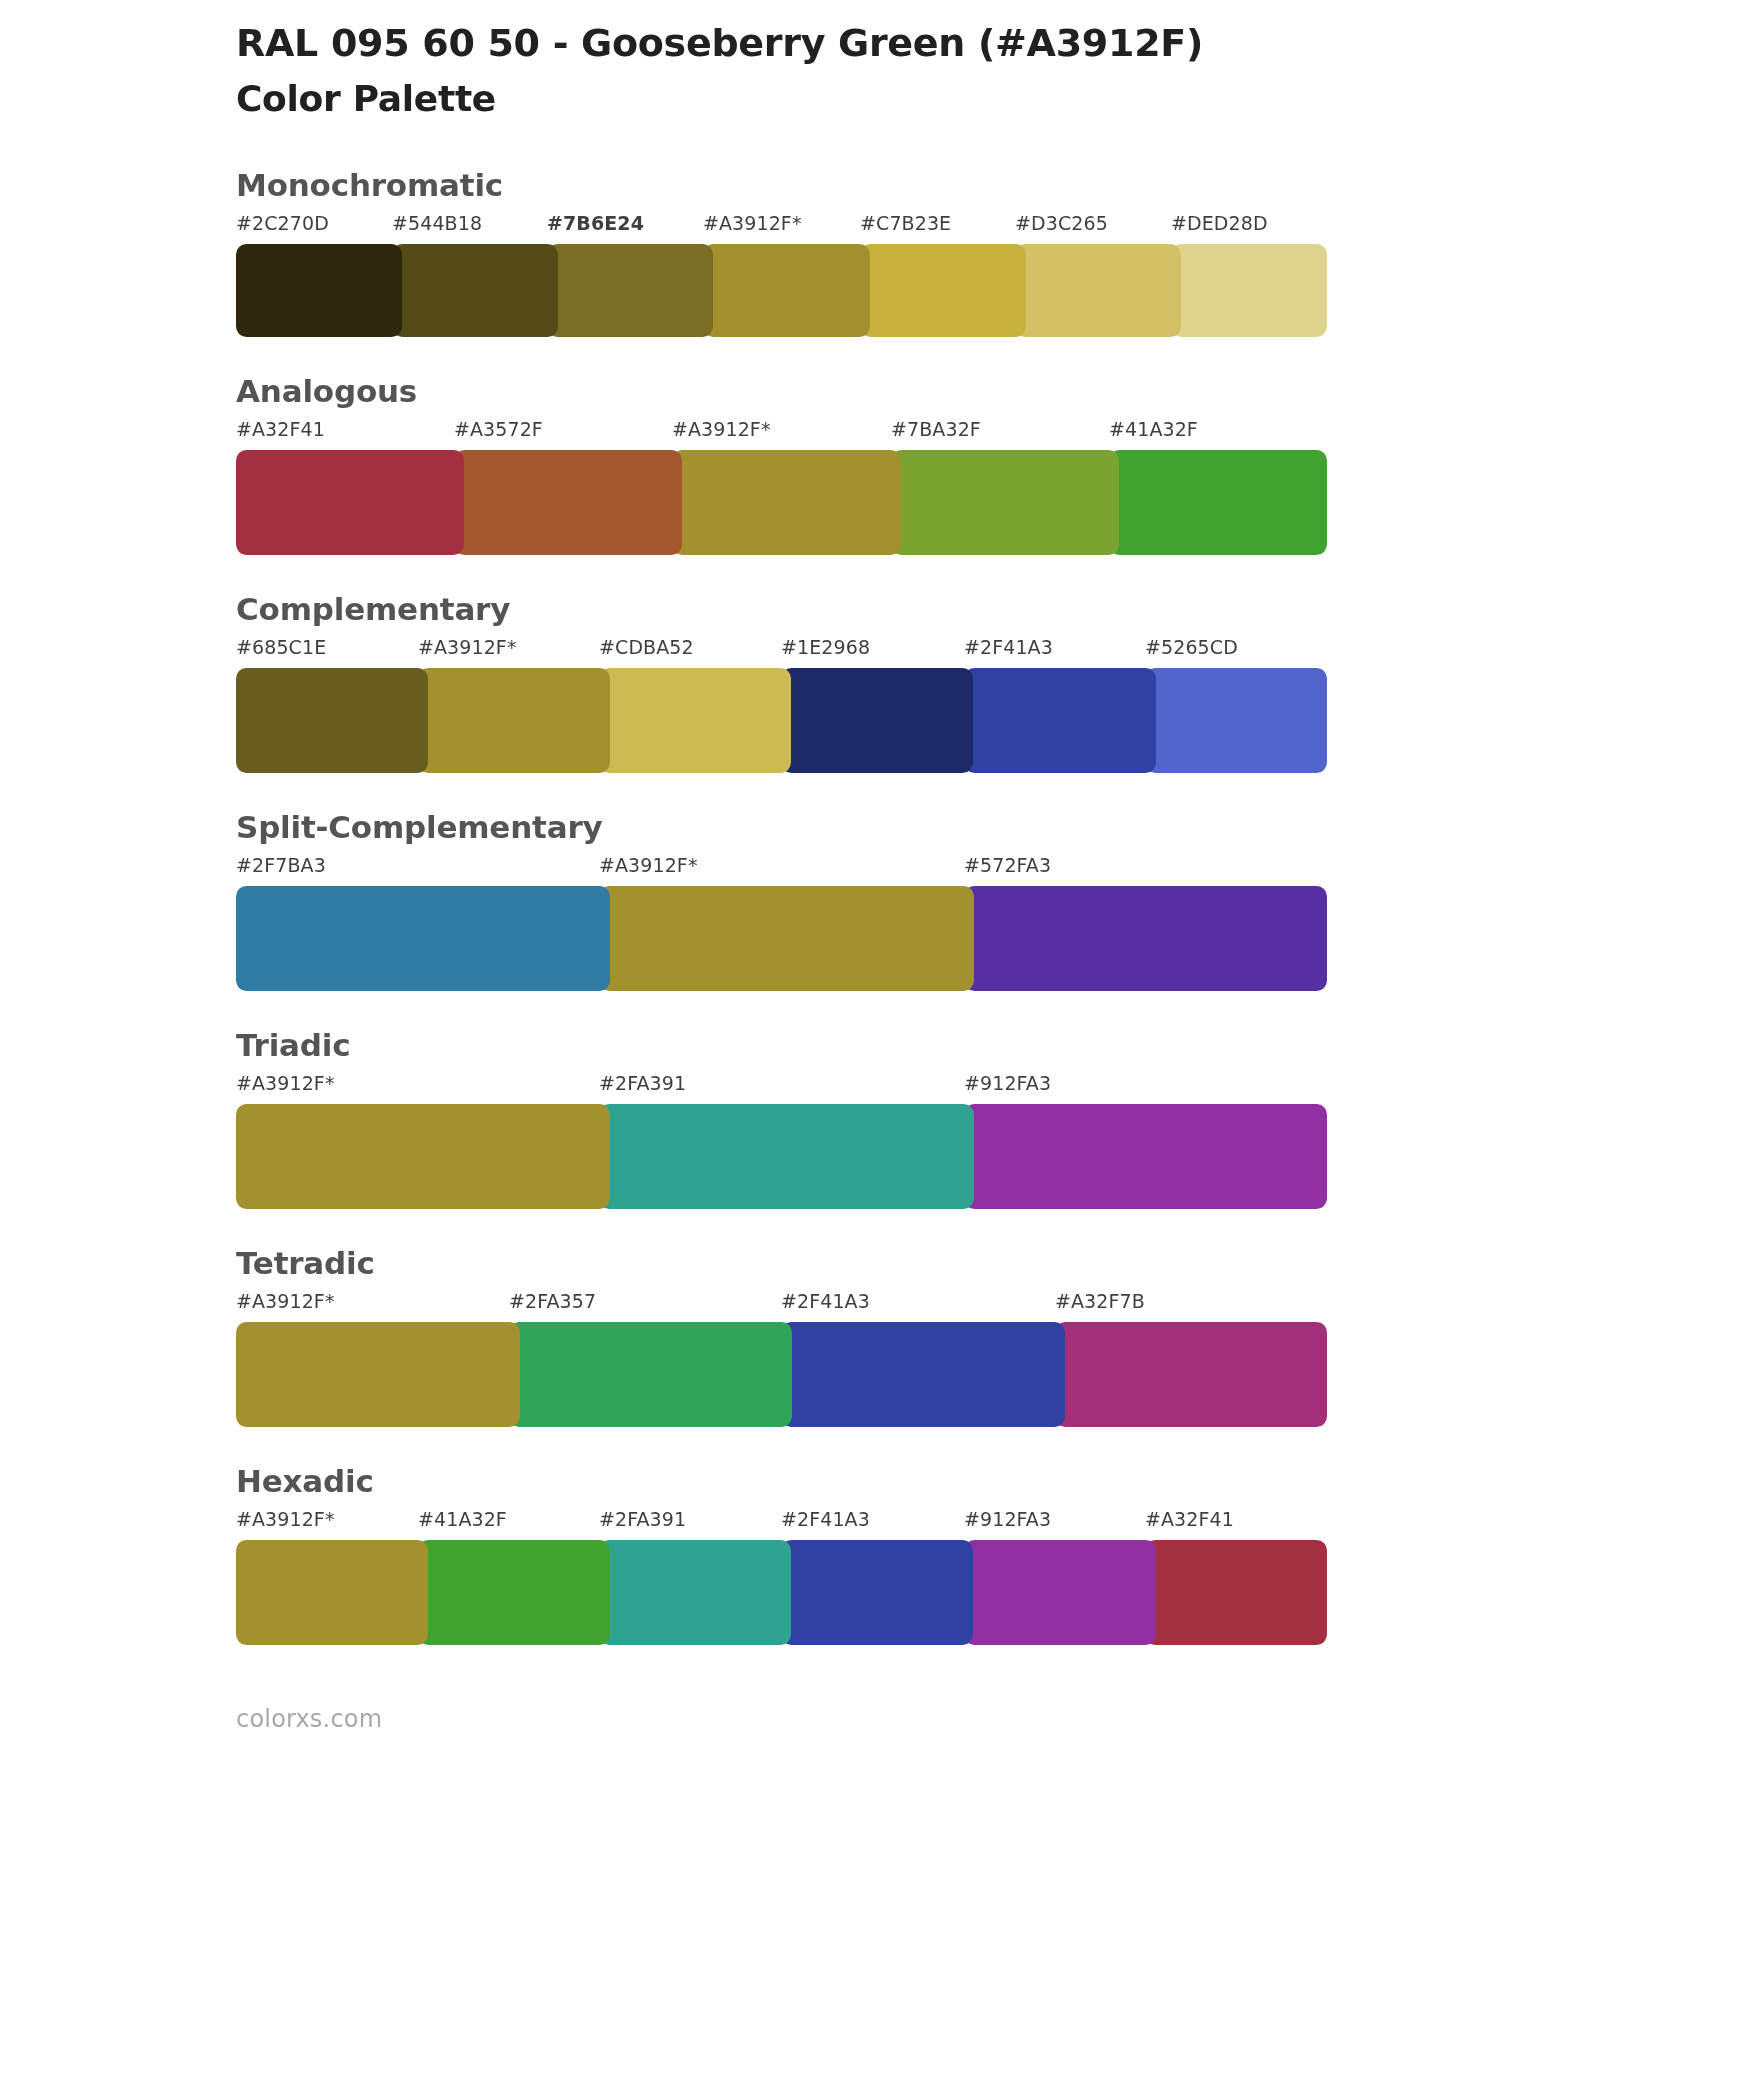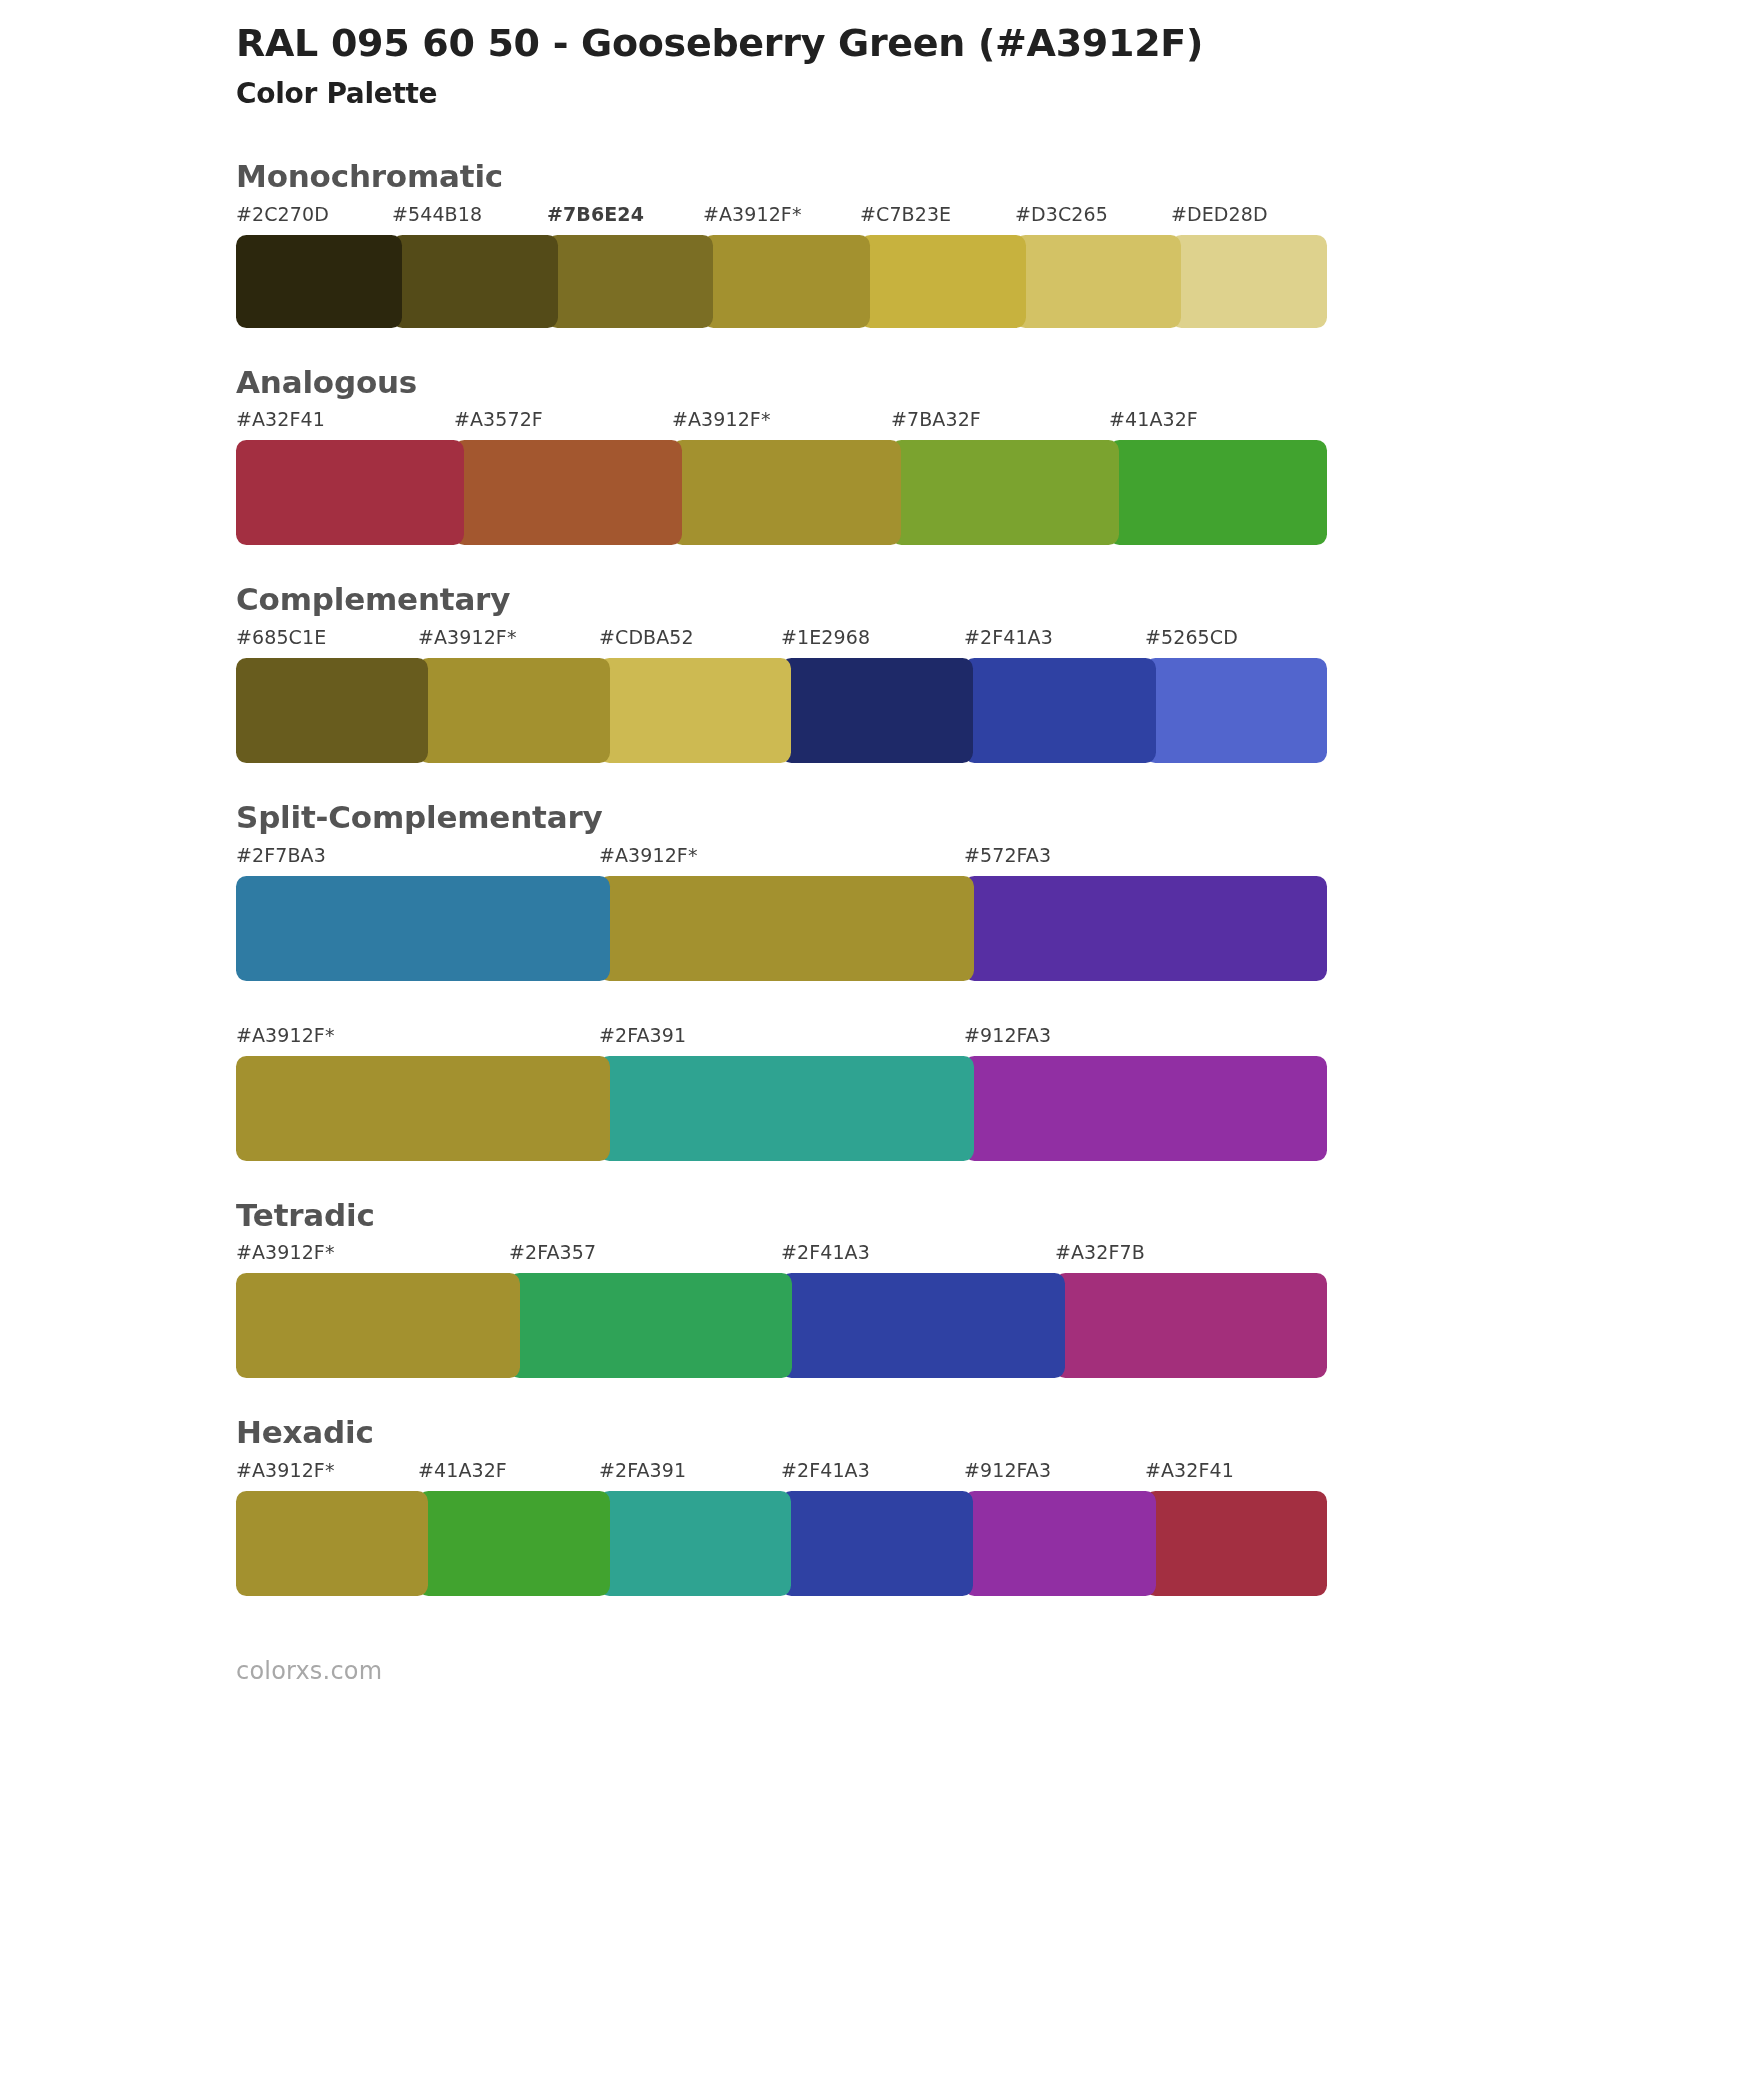--- a/index.html
+++ b/index.html
@@ -32,21 +32,21 @@
     font-size: 38px;
     font-weight: 700;
     color: #212121;
     letter-spacing: -0.3px;
     line-height: 1.18;
     margin: 0;
     white-space: nowrap;
   }
   .subtitle {
     font-family: "DejaVu Sans", sans-serif;
-    font-size: 28px;
+    font-size: 36px;
     font-weight: 700;
     color: #212121;
     letter-spacing: -0.3px;
     line-height: 1.2;
     margin: 11.2px 0 0 0;
   }
 
   
   .sections {
     margin-top: 46px;
@@ -183,20 +183,21 @@
           <span class="swatch-label" style="left: 363px;">#A3912F*</span>
           <span class="swatch-label" style="left: 728px;">#572FA3</span>
         </div>
         <div class="swatch-row row-h-std" style="height: 105px;">
           <div class="swatch" title="#2F7BA3" style="left: 0px; width: 374px; height: 105px; background: rgb(47, 123, 163); z-index: 3;"></div>
           <div class="swatch" title="#A3912F*" style="left: 363px; width: 375px; height: 105px; background: rgb(163, 145, 47); z-index: 2;"></div>
           <div class="swatch" title="#572FA3" style="left: 728px; width: 363px; height: 105px; background: rgb(87, 47, 163); z-index: 1;"></div>
         </div>
       </div>
       <div class="section gap-a">
+        <div class="section-heading">Triadic</div>
         <div class="labels">
           <span class="swatch-label" style="left: 0px;">#A3912F*</span>
           <span class="swatch-label" style="left: 363px;">#2FA391</span>
           <span class="swatch-label" style="left: 728px;">#912FA3</span>
         </div>
         <div class="swatch-row row-h-std" style="height: 105px;">
           <div class="swatch" title="#A3912F*" style="left: 0px; width: 374px; height: 105px; background: rgb(163, 145, 47); z-index: 3;"></div>
           <div class="swatch" title="#2FA391" style="left: 363px; width: 375px; height: 105px; background: rgb(47, 163, 145); z-index: 2;"></div>
           <div class="swatch" title="#912FA3" style="left: 728px; width: 363px; height: 105px; background: rgb(145, 47, 163); z-index: 1;"></div>
         </div>

